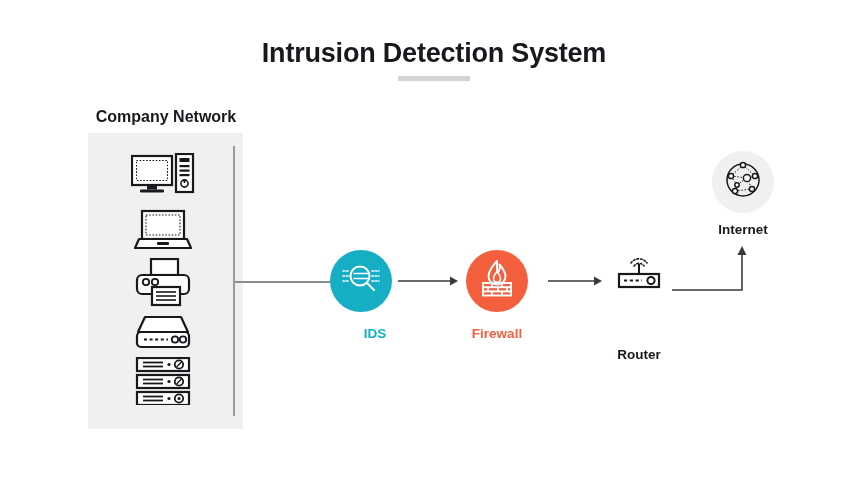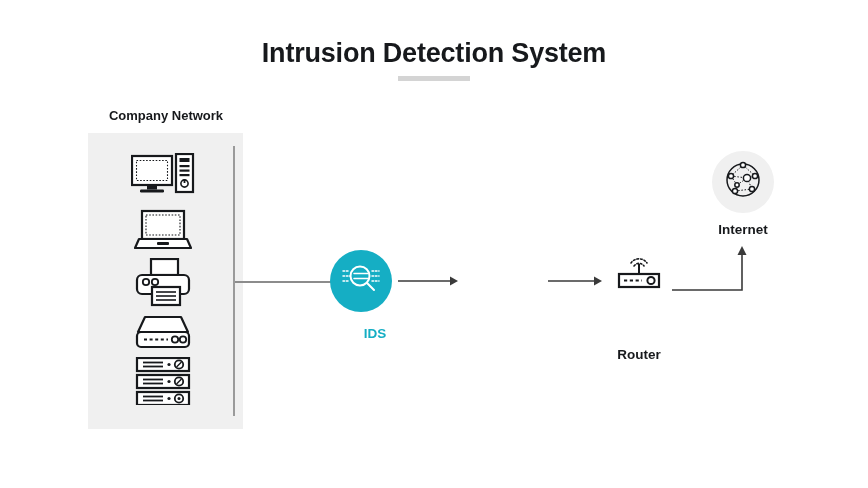--- a/index.html
+++ b/index.html
@@ -41,21 +41,21 @@
     background: #d4d4d4;
   }
 
   
   #network-label {
     position: absolute;
     top: 108px;
     left: 88px;
     width: 156px;
     text-align: center;
-    font-size: 13px;
+    font-size: 16px;
     font-weight: bold;
     color: #17191c;
   }
   #network-panel {
     position: absolute;
     left: 88px;
     top: 133px;
     width: 155px;
     height: 296px;
     background: #f0f0f0;
@@ -259,20 +259,43 @@
             <line x1="13" y1="19.5" x2="27" y2="19.5"></line>
           </g>
           <circle cx="19" cy="17" r="9.5" fill="none" stroke="#ffffff" stroke-width="2"></circle>
           <line x1="25.8" y1="23.8" x2="33" y2="31" stroke="#ffffff" stroke-width="2" stroke-linecap="round"></line>
         </svg>
       </span>
     </div>
     <div class="node-label">IDS</div>
   </div>
 
+  <div class="node" id="node-firewall">
+    <div class="node-circle">
+      <span>
+        <svg width="38" height="40" viewBox="0 0 38 40">
+          <path d="M19 2 C13.5 8 10.5 12.5 10.5 17.5 C10.5 22.3 14.3 25.5 19 25.5 C23.7 25.5 27.5 22.3 27.5 17.5 C27.5 13.5 25 9.5 21.5 5.5 C22.4 9.5 21.4 12 19.4 13.8 C18.6 10.6 19.2 6.6 19 2 Z" fill="none" stroke="#ffffff" stroke-width="1.9" stroke-linejoin="round"></path>
+          <path d="M15.5 19.5 C15.5 16.5 17.2 14.5 19 12.5 C20.8 14.8 22.5 16.8 22.5 19.5 C22.5 21.8 20.9 23.3 19 23.3 C17.1 23.3 15.5 21.8 15.5 19.5 Z" fill="none" stroke="#ffffff" stroke-width="1.5"></path>
+          <g stroke="#ffffff" stroke-width="1.9" fill="none">
+            <rect x="5" y="24" width="28" height="12.5"></rect>
+            <line x1="5" y1="28.2" x2="33" y2="28.2"></line>
+            <line x1="5" y1="32.4" x2="33" y2="32.4"></line>
+            <line x1="14" y1="24" x2="14" y2="28.2"></line>
+            <line x1="24" y1="24" x2="24" y2="28.2"></line>
+            <line x1="10" y1="28.2" x2="10" y2="32.4"></line>
+            <line x1="20" y1="28.2" x2="20" y2="32.4"></line>
+            <line x1="29" y1="28.2" x2="29" y2="32.4"></line>
+            <line x1="14" y1="32.4" x2="14" y2="36.5"></line>
+            <line x1="24" y1="32.4" x2="24" y2="36.5"></line>
+          </g>
+        </svg>
+      </span>
+    </div>
+    <div class="node-label">Firewall</div>
+  </div>
 
   <div class="node" id="node-router">
     <div class="router-box">
       <span>
         <svg width="58" height="40" viewBox="0 0 58 40">
           <g fill="none" stroke="#17191c" stroke-width="1.6" stroke-linecap="round">
             <path d="M21 12 C24.5 6.5 33.5 6.5 37 12" stroke-dasharray="1.6 2"></path>
             <path d="M24 15 C26.5 11.5 31.5 11.5 34 15" stroke-dasharray="1.6 2"></path>
           </g>
           <line x1="29" y1="13" x2="29" y2="23" stroke="#17191c" stroke-width="2"></line>

